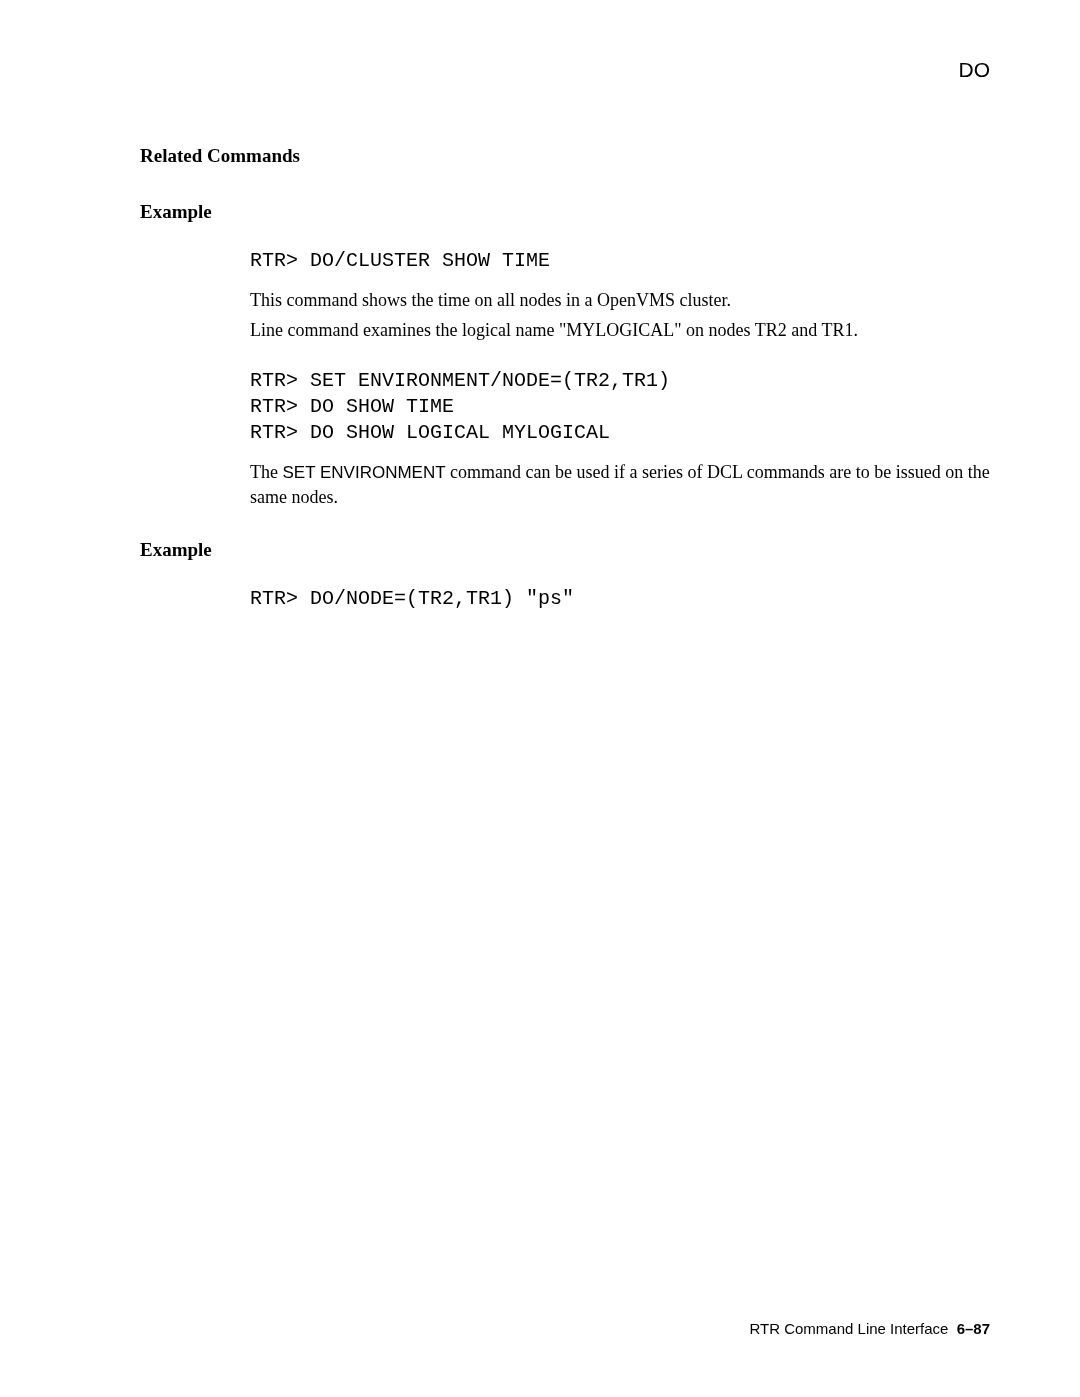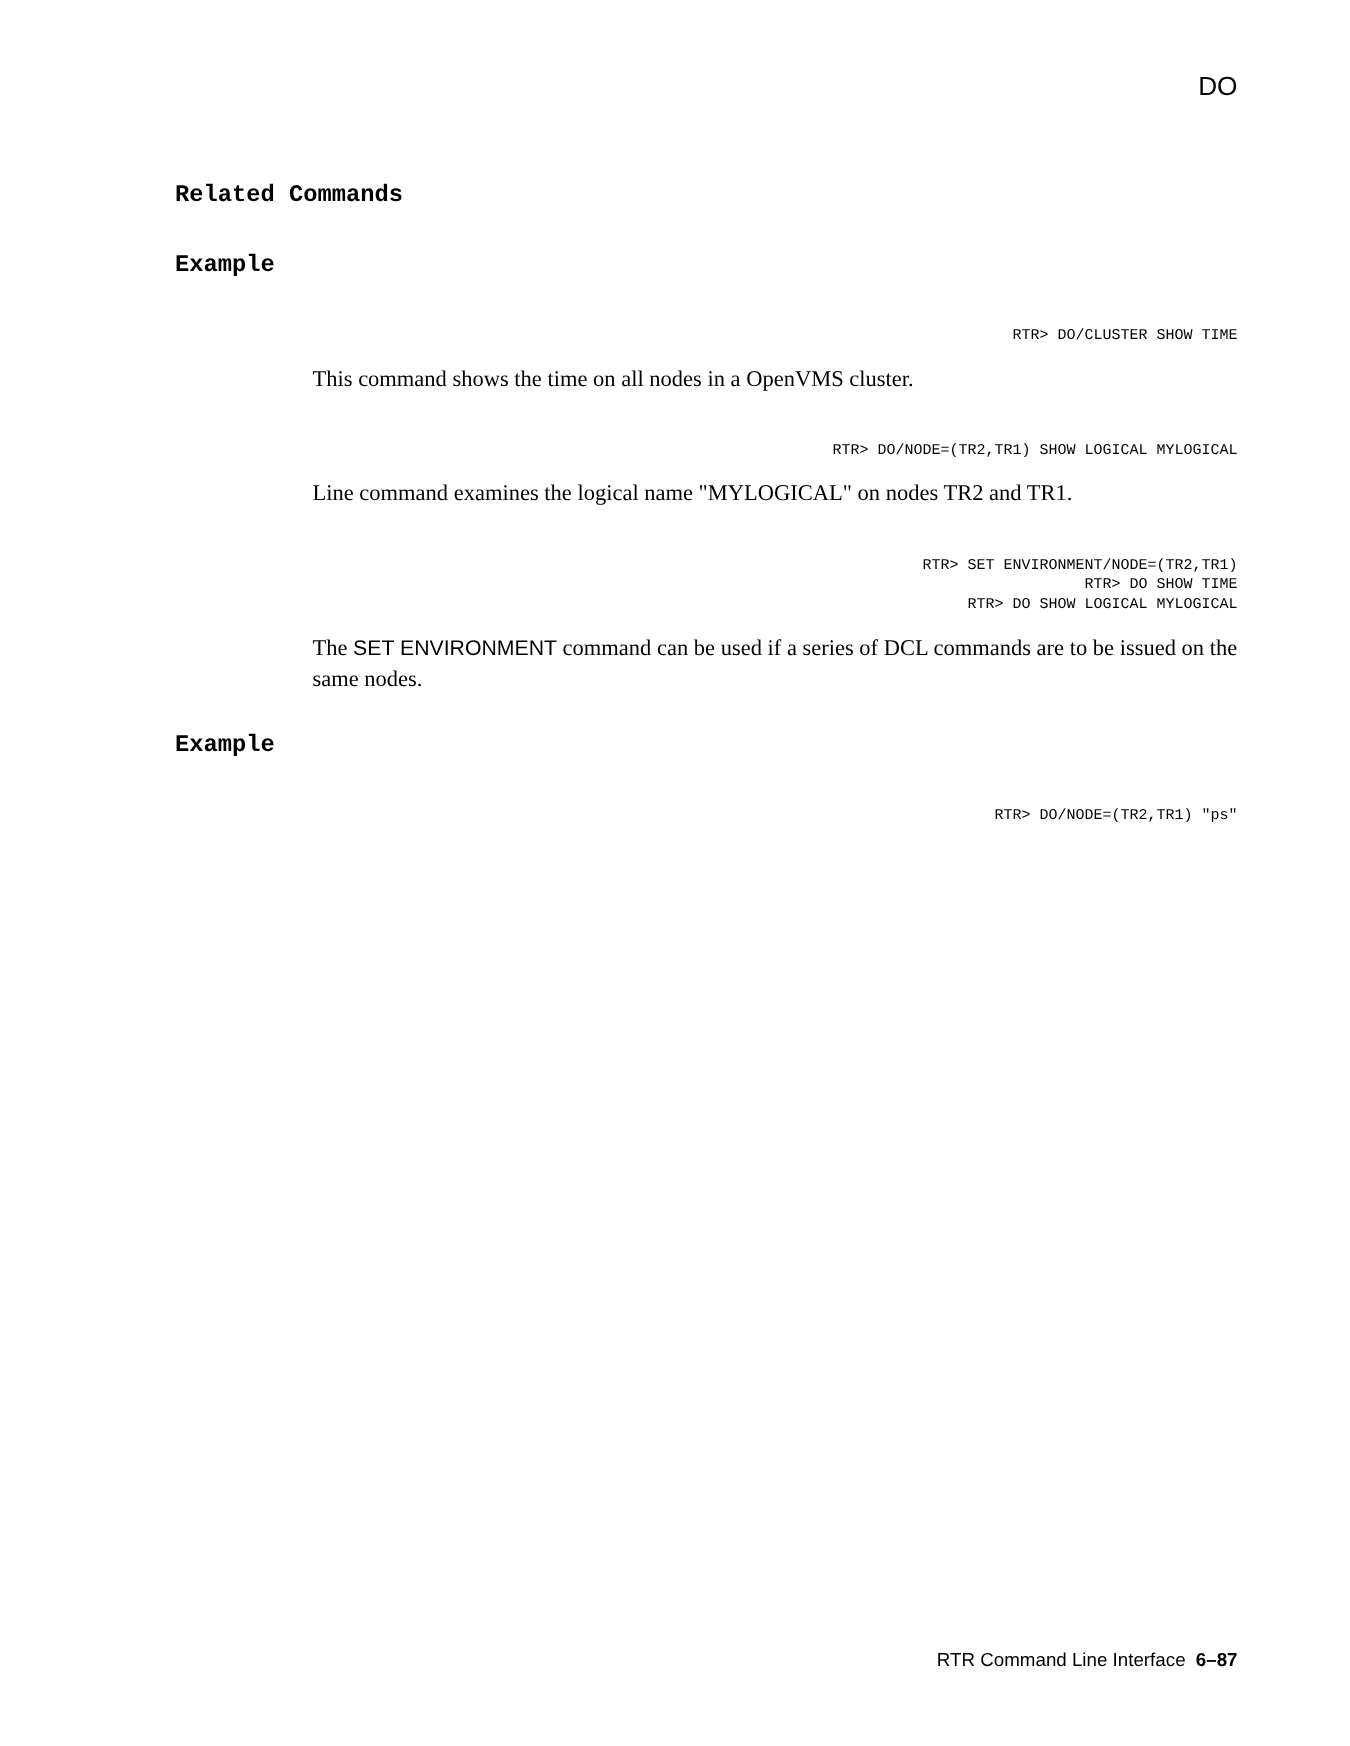--- a/index.html
+++ b/index.html
@@ -22,21 +22,21 @@
   }
   .header-title {
     position: absolute;
     right: 90px;
     top: 58px;
     font-family: Arial, Helvetica, sans-serif;
     font-weight: normal;
     font-size: 21px;
   }
   .section-heading {
-    font-family: Liberation Mono, monospace;
+    font-family: Liberation Serif, serif;
     font-weight: bold;
     font-size: 19px;
     margin-top: 85px;
     margin-bottom: 12px;
   }
   .section-heading.first {
     margin-top: 85px;
   }
   .section-heading.example1 {
     margin-top: 34px;
@@ -61,26 +61,25 @@
     left: -26px;
     top: 0;
     font-family: Arial, Helvetica, sans-serif;
     font-size: 18px;
   }
   .indented-block {
     margin-left: 110px;
   }
   .code-block {
     font-family: "Courier New", Courier, monospace;
-    font-size: 12px;
+    font-size: 20px;
     white-space: pre;
-    margin-top: 38px;
+    margin-top: 25px;
     margin-bottom: 14px;
     line-height: 1.3;
-    text-align: right;
   }
   .body-text {
     font-family: "Times New Roman", Times, serif;
     font-size: 18px;
     line-height: 1.35;
     margin-bottom: 6px;
   }
   .body-text .mono {
     font-family: Liberation Sans, sans-serif;
     font-size: 17px;
@@ -107,21 +106,20 @@
 
   <div class="section-heading first">Related Commands</div>
 
 
   <div class="section-heading example1">Example</div>
 
   <div class="indented-block">
     <div class="code-block">RTR&gt; DO/CLUSTER SHOW TIME</div>
     <div class="body-text">This command shows the time on all nodes in a OpenVMS cluster.</div>
 
-    <div class="code-block">RTR&gt; DO/NODE=(TR2,TR1) SHOW LOGICAL MYLOGICAL</div>
     <div class="body-text">Line command examines the logical name "MYLOGICAL" on nodes TR2 and TR1.</div>
 
     <div class="code-block">RTR&gt; SET ENVIRONMENT/NODE=(TR2,TR1)
 RTR&gt; DO SHOW TIME
 RTR&gt; DO SHOW LOGICAL MYLOGICAL</div>
     <div class="body-text">
       <span>The </span><span class="mono">SET ENVIRONMENT</span><span> command can be used if a series of DCL commands are to be issued on the same nodes.</span>
     </div>
   </div>
 

